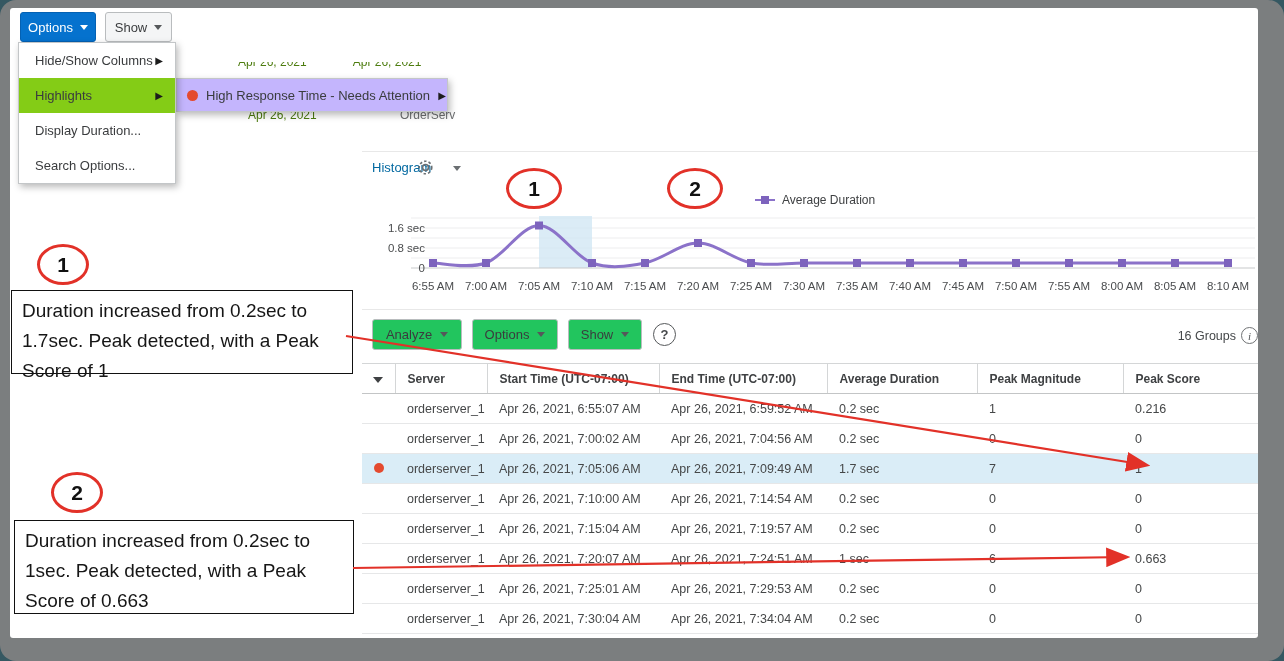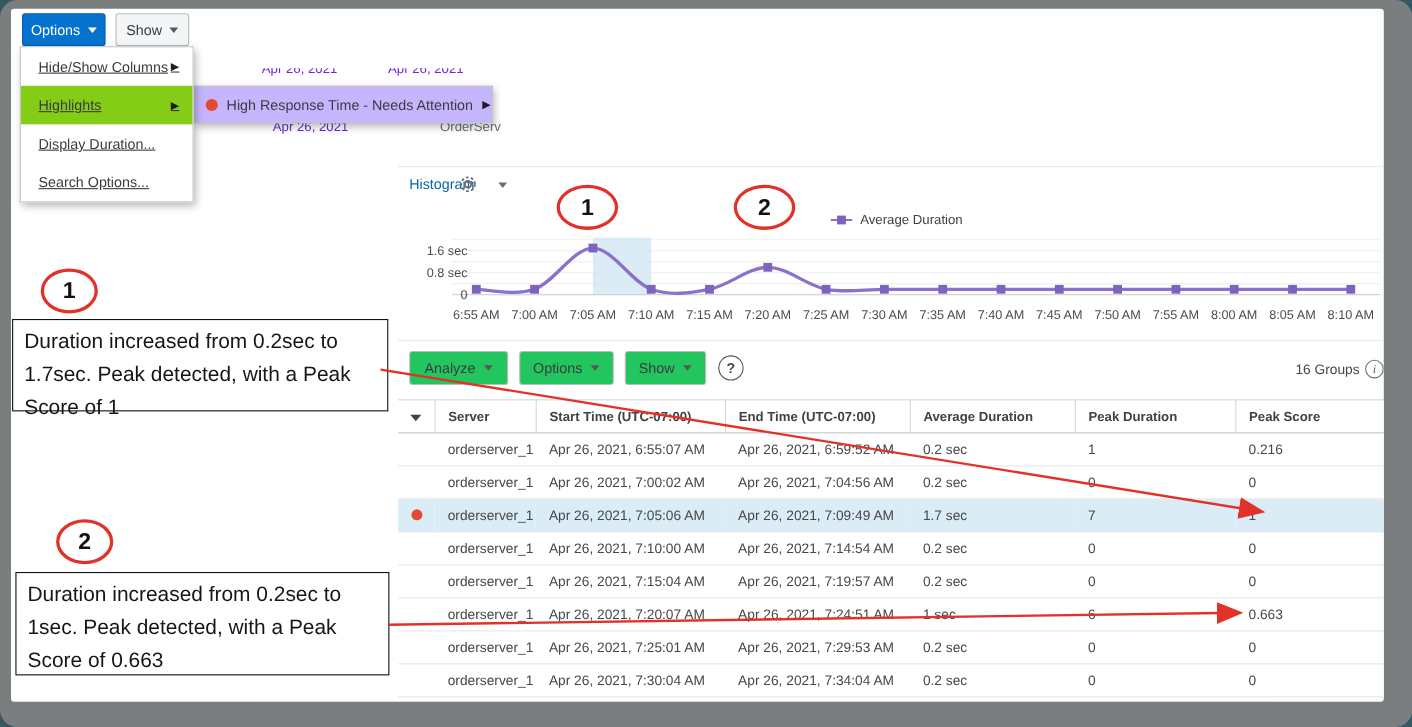--- a/index.html
+++ b/index.html
@@ -11,28 +11,28 @@
   .frame { left:0; top:0; width:1284px; height:661px; background:#7b7e7f; border-radius:16px; }
   .canvas { left:10px; top:8px; width:1248px; height:630px; background:#ffffff; border-radius:3px; overflow:hidden; }
 
   
   .btn-blue { background:#0572ce; color:#fff; border:1px solid #0461b3; border-radius:3px;
               font-size:13px; display:flex; align-items:center; justify-content:center; gap:7px; cursor:pointer; }
   .btn-gray { background:#f4f5f6; color:#3a3c3e; border:1px solid #b9bcbe; border-radius:3px;
               font-size:13px; display:flex; align-items:center; justify-content:center; gap:7px; cursor:pointer; }
   .caret-dn { width:0; height:0; border-left:4.5px solid transparent; border-right:4.5px solid transparent; border-top:5px solid currentColor; }
   .menu { background:#fff; border:1px solid #c3c6c8; box-shadow:2px 3px 7px rgba(0,0,0,.28); z-index:30; }
-  .menu-item { height:35px; display:flex; align-items:center; padding:0 12px 0 16px; font-size:13px; color:#3a3c3e; cursor:pointer;text-decoration:underline; }
+  .menu-item { height:35px; display:flex; align-items:center; padding:0 12px 0 16px; font-size:13px; color:#3a3c3e; cursor:pointer; }
   .menu-item .spacer { flex:1; }
   .menu-item.hilite { background:#84cc16; }
   .arrow-r { font-size:10px; color:#1c1c1c; }
   .submenu { background:#c4b5fd; border:1px solid #c3c6c8; box-shadow:2px 3px 7px rgba(0,0,0,.28); z-index:29;
              display:flex; align-items:center; padding:0 1px 0 10px; font-size:13px; color:#3a3c3e; }
   .red-dot { width:11px; height:11px; border-radius:50%; background:#e44a2f; display:inline-block; margin-right:8px; flex:none; }
-  .frag { color:#6d28d9; font-size:12px; white-space:pre; z-index:1; }
+  .frag { color:#4d7c0f; font-size:12px; white-space:pre; z-index:1; }
   .clip { overflow:hidden; }
 
   
   .sep { background:#e8e8e8; height:1px; }
   .hist-title { font-size:13px; color:#0369a1; }
   .legend { display:flex; align-items:center; gap:7px; font-size:12px; color:#3f4143; }
   .ann-circle { border:3px solid #e23128; border-radius:50%; display:flex; align-items:center; justify-content:center;
                 font-size:21px; font-weight:bold; color:#111; background:transparent; z-index:20; }
 
   
@@ -209,21 +209,21 @@
           <col style="width:146px">
           <col style="width:135px">
       </colgroup>
       <thead>
         <tr>
           <th class="flagcol"><span class="sort-caret"></span></th>
           <th>Server</th>
           <th>Start Time (UTC-07:00)</th>
           <th>End Time (UTC-07:00)</th>
           <th>Average Duration</th>
-          <th>Peak Duration</th>
+          <th>Peak Magnitude</th>
           <th>Peak Score</th>
         </tr>
       </thead>
       <tbody id="tbody">
           <tr>
             <td></td>
             <td>orderserver_1</td>
             <td>Apr 26, 2021, 6:55:07 AM</td>
             <td>Apr 26, 2021, 6:59:52 AM</td>
             <td>0.2 sec</td>

